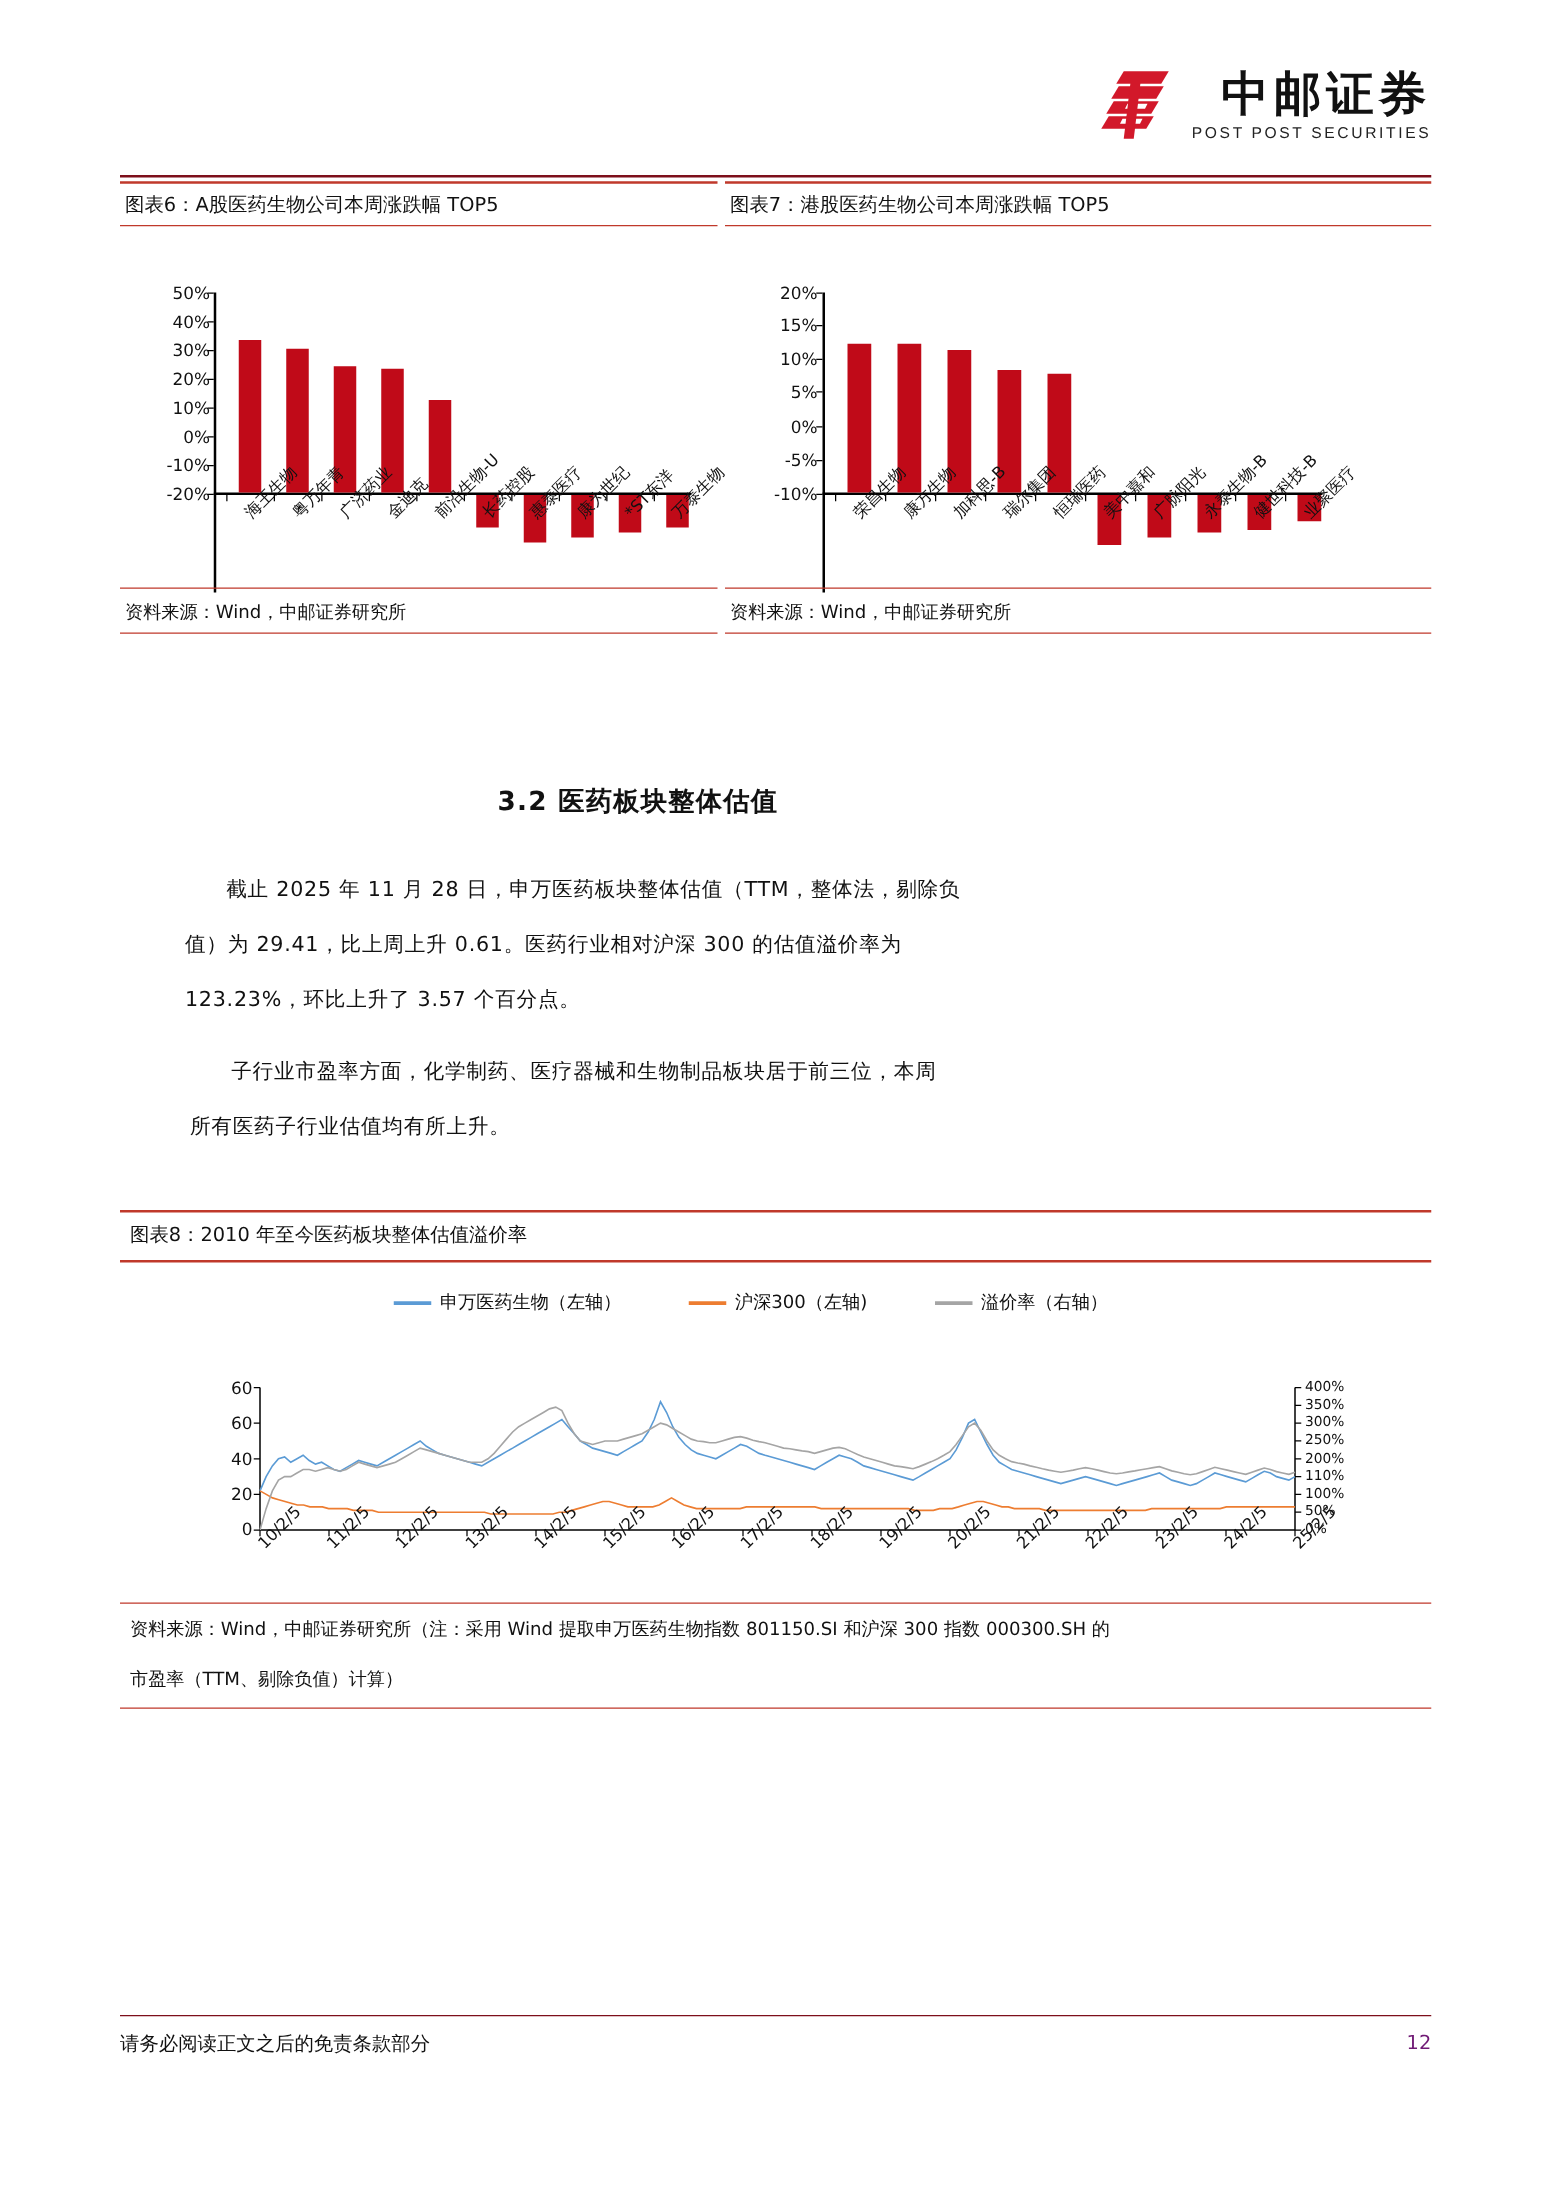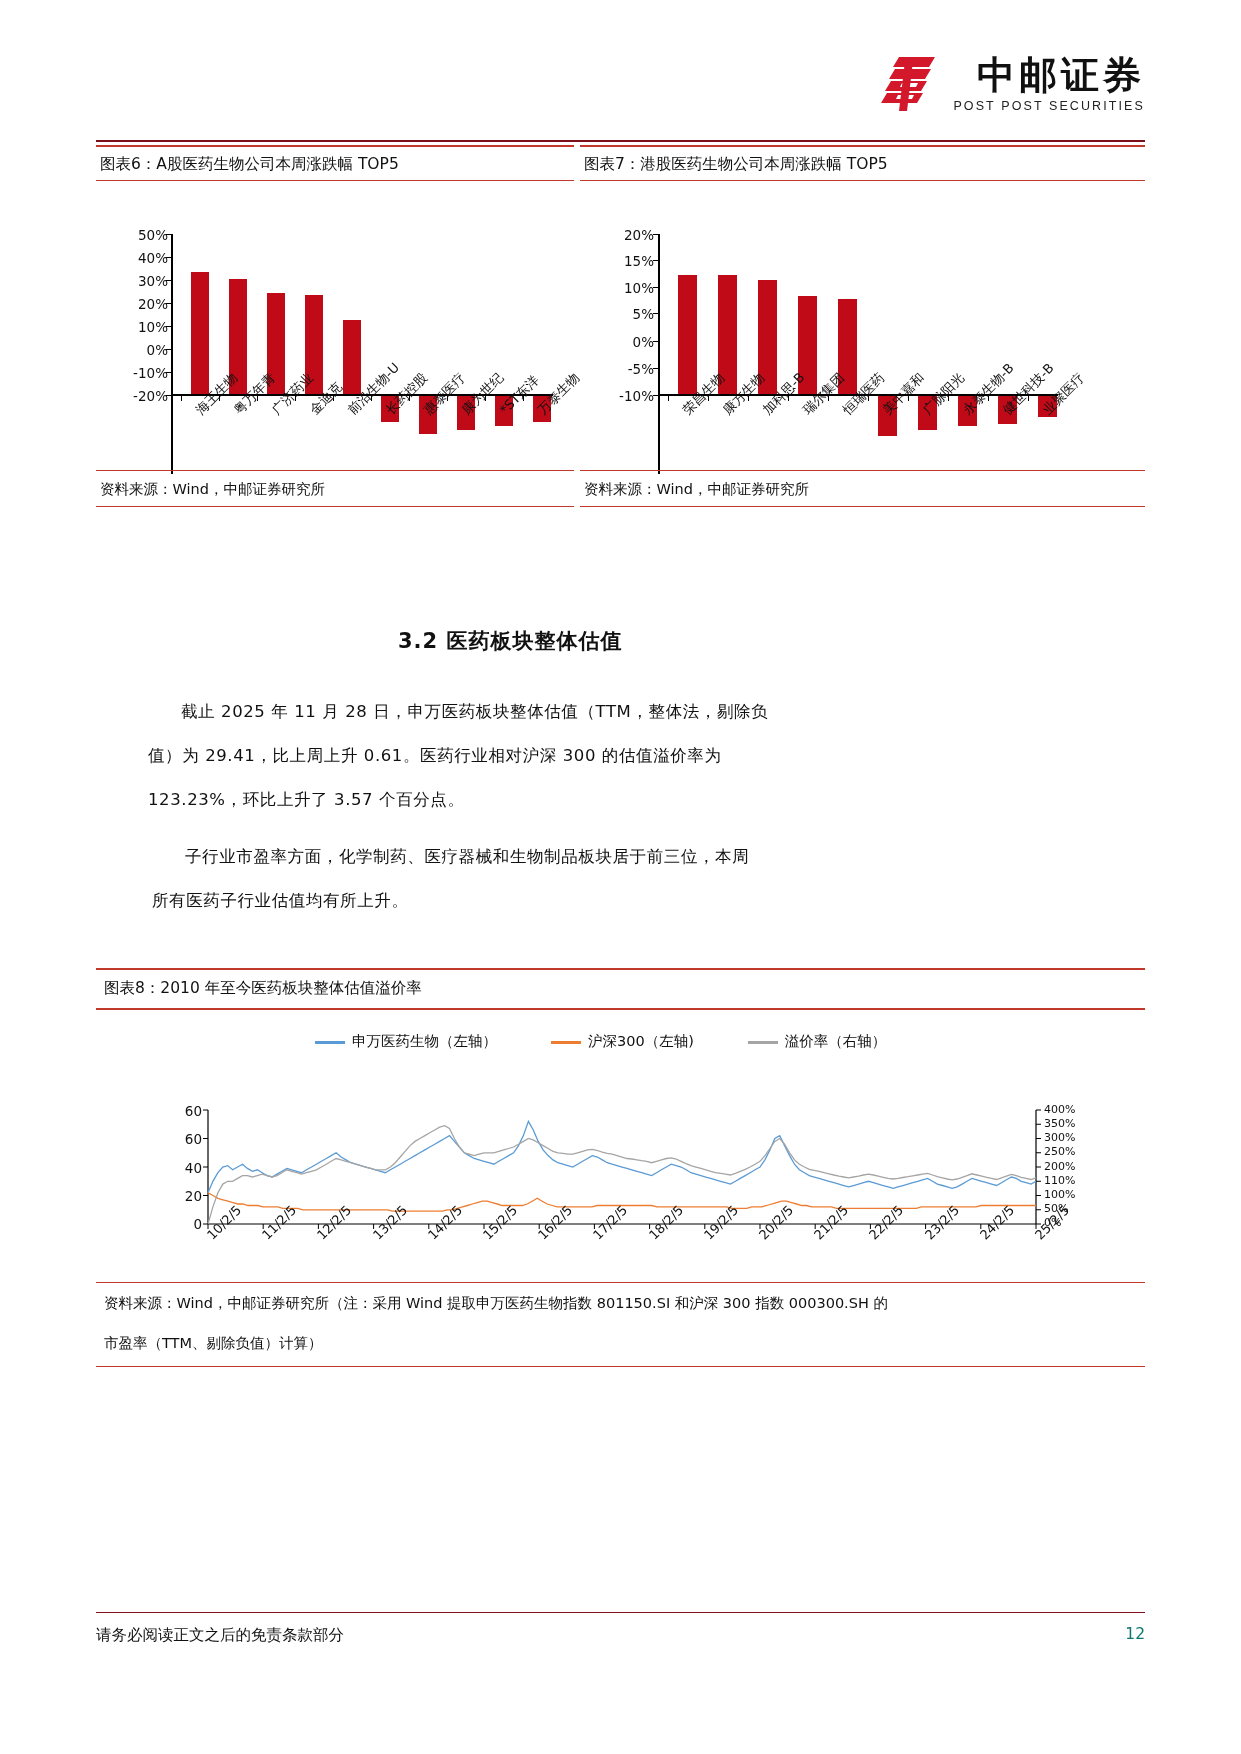--- a/index.html
+++ b/index.html
@@ -46,21 +46,21 @@
   .legend{position:absolute;display:flex;gap:54px;align-items:center;font-size:14.5px;color:#111;}
   .legend span.ln{display:inline-block;width:30px;height:3px;vertical-align:middle;margin-right:7px;}
   .lab-left{position:absolute;font-size:13.5px;color:#111;text-align:right;}
   .lab-right{position:absolute;font-size:11px;color:#111;text-align:left;}
   .xlab2{position:absolute;font-size:13px;color:#111;white-space:nowrap;
      transform-origin:left top;transform:rotate(-45deg);}
 
   
   .foot-rule{position:absolute;left:96px;top:1612px;width:1049px;height:1px;background:#7d0f1b;}
   .foot-left{position:absolute;left:96px;top:1625px;font-size:15.5px;color:#111;}
-  .foot-right{position:absolute;right:96px;top:1625px;font-size:15.5px;color:#0f766e;}
+  .foot-right{position:absolute;right:96px;top:1625px;font-size:15.5px;color:#701a75;}
 </style>
 </head>
 <body>
 
 <div class="page">
 
   <div class="header">
     <div class="logo-wrap">
       <div class="logo-mark">
         <svg width="62" height="58" viewBox="0 0 62 58" aria-hidden="true">

